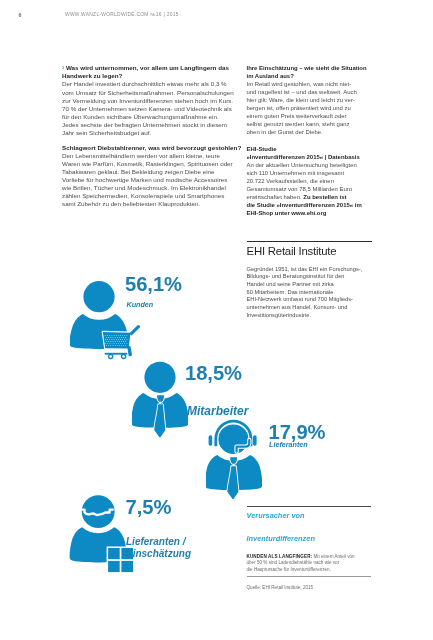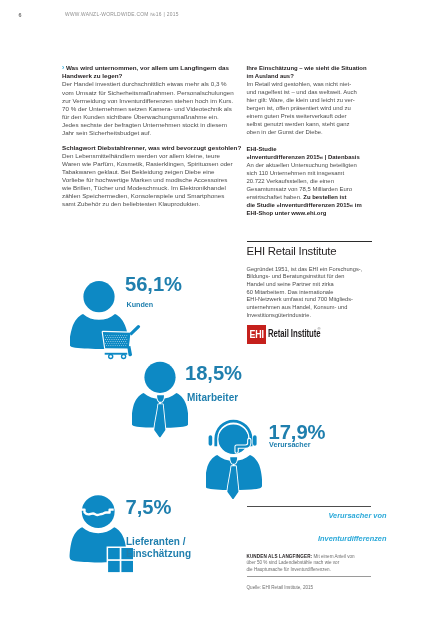--- a/index.html
+++ b/index.html
@@ -37,30 +37,30 @@
             line-height:19.8px;overflow:hidden;}
   .ehi-mark > span{display:inline-block;transform:scaleX(.84);transform-origin:center;}
   .ehi-word{position:absolute;left:21.4px;top:4.2px;color:#231f20;font-size:10.2px;font-weight:700;
             letter-spacing:-.1px;line-height:10.2px;white-space:nowrap;
             transform:scaleX(.765);transform-origin:left top;}
   .ehi-tm{position:absolute;left:70.5px;top:2px;color:#555;font-size:4.2px;line-height:1;}
 
   
   .cause{position:absolute;left:246.5px;top:505.6px;width:140px;}
   .rule2{height:0;border-top:.85px solid #4d4d4d;width:124.5px;}
-  .cause-h{font-size:7.4px;font-style:italic;font-weight:700;color:#2ba9d9;line-height:7.2px;margin:5.5px 0 0 0;white-space:nowrap;text-align:right;}
+  .cause-h{font-size:7.4px;font-style:italic;font-weight:700;color:#2ba9d9;line-height:7.2px;margin:5.5px 0 0 0;white-space:nowrap;}
   .cause-b{font-size:4.6px;color:#6e6e6e;line-height:6.8px;margin:11.0px 0 0 0;white-space:nowrap;}
   .cause-b b{color:#231f20;font-weight:700;letter-spacing:.12px;}
   .rule3{height:0;border-top:.75px solid #9a9a9a;width:124.5px;margin-top:2.2px;}
   .src{font-size:4.6px;color:#6e6e6e;margin:8.0px 0 0 0;white-space:nowrap;}
 
   
   .fig{position:absolute;}
   .pct{position:absolute;color:#1f7fae;font-weight:700;letter-spacing:-.05px;line-height:1;white-space:nowrap;}
-  .cap{position:absolute;color:#1f7fae;font-weight:700;line-height:1.2;white-space:nowrap;}
+  .cap{position:absolute;color:#1f7fae;font-weight:700;line-height:1.2;white-space:nowrap;font-style:italic;}
 </style>
 </head>
 <body>
 
 <div class="page">
 
   <div class="folio">6</div>
   <div class="runhead">WWW.WANZL-WORLDWIDE.COM №16 | 2015</div>
 
   <div class="col-l">
@@ -119,25 +119,20 @@
         <div class="ehi-body">Gegründet 1951, ist das EHI ein Forschungs-,</div>
         <div class="ehi-body">Bildungs- und Beratungsinstitut für den</div>
         <div class="ehi-body">Handel und seine Partner mit zirka</div>
         <div class="ehi-body">60 Mitarbeitern. Das internationale</div>
         <div class="ehi-body">EHI-Netzwerk umfasst rund 700 Mitglieds-</div>
         <div class="ehi-body">unternehmen aus Handel, Konsum- und</div>
         <div class="ehi-body">Investitionsgüterindustrie.</div>
       </div>
   </div>
 
-  <div class="ehi-logo">
-    <span class="ehi-mark"><span>EHI</span></span>
-    <span class="ehi-word">Retail Institute</span>
-    <span class="ehi-tm">®</span>
-  </div>
 
   <div class="infographic">
 
     <svg class="fig" style="left:69.5px;top:280.5px;width:76px;height:80px" viewBox="0 0 76 80">
       <defs>
         <g id="cartShape">
           <path d="M32.8 50.9 L60.5 51.7 L58.7 67.5 L35.2 67.2 Z"></path>
           <path d="M59.2 52.6 L67.3 44.5 A1.45 1.45 0 0 1 69.5 44.6 A1.45 1.45 0 0 1 69.6 46.8 L61.5 54.6 Z"></path>
           <path d="M57.3 65.4 L60.4 64.9 L61.9 73.2 A1.75 1.75 0 0 1 58.4 73.7 Z"></path>
           <path d="M34.7 71.8 L57.3 71.8 L57.3 73.7 L34.7 73.7 Z"></path>
@@ -274,24 +269,24 @@
         <rect x="58.4" y="53.0" width="11.6" height="11.2" fill="#0d89c4"></rect>
         <rect x="45.1" y="65.9" width="11.6" height="11.2" fill="#0d89c4"></rect>
         <rect x="58.4" y="65.9" width="11.6" height="11.2" fill="#0d89c4"></rect>
       </g>
     </svg>
 
     <div class="pct" style="left:125px;top:274px;font-size:20.2px">56,1%</div>
     <div class="cap" style="left:126.5px;top:300.5px;font-size:7.2px">Kunden</div>
 
     <div class="pct" style="left:185px;top:362.5px;font-size:20.2px">18,5%</div>
-    <div class="cap" style="left:187px;top:392px;font-size:10px">Mitarbeiter</div>
+    <div class="cap" style="left:187px;top:404px;font-size:12px">Mitarbeiter</div>
 
     <div class="pct" style="left:268.5px;top:422px;font-size:20.2px">17,9%</div>
-    <div class="cap" style="left:269px;top:441px;font-size:7.2px">Verursacher</div>
+    <div class="cap" style="left:269px;top:441px;font-size:7.2px">Lieferanten</div>
 
     <div class="pct" style="left:125.5px;top:496.5px;font-size:20.2px">7,5%</div>
     <div class="cap" style="left:126px;top:536px;font-size:10px"><span>Lieferanten /</span><br><span>Einschätzung</span></div>
   </div>
 
   <div class="cause">
     <div class="rule2"></div>
     <div class="cause-h">Verursacher von</div>
     <div class="cause-h" style="margin-top:16px">Inventurdifferenzen</div>
     <div id="causebody">

